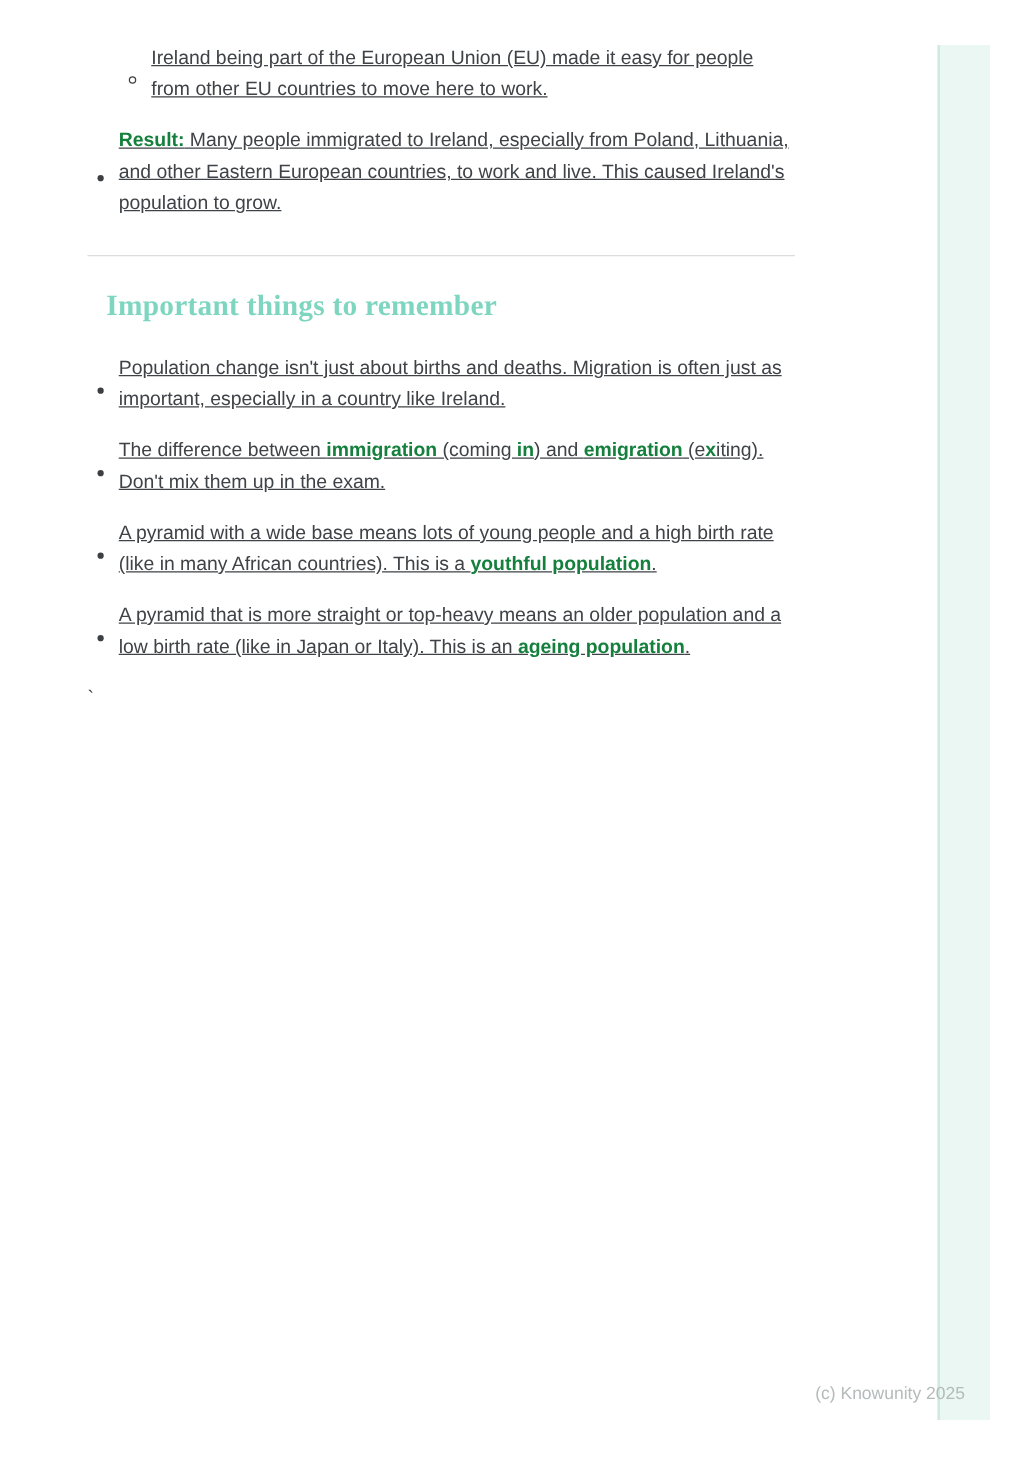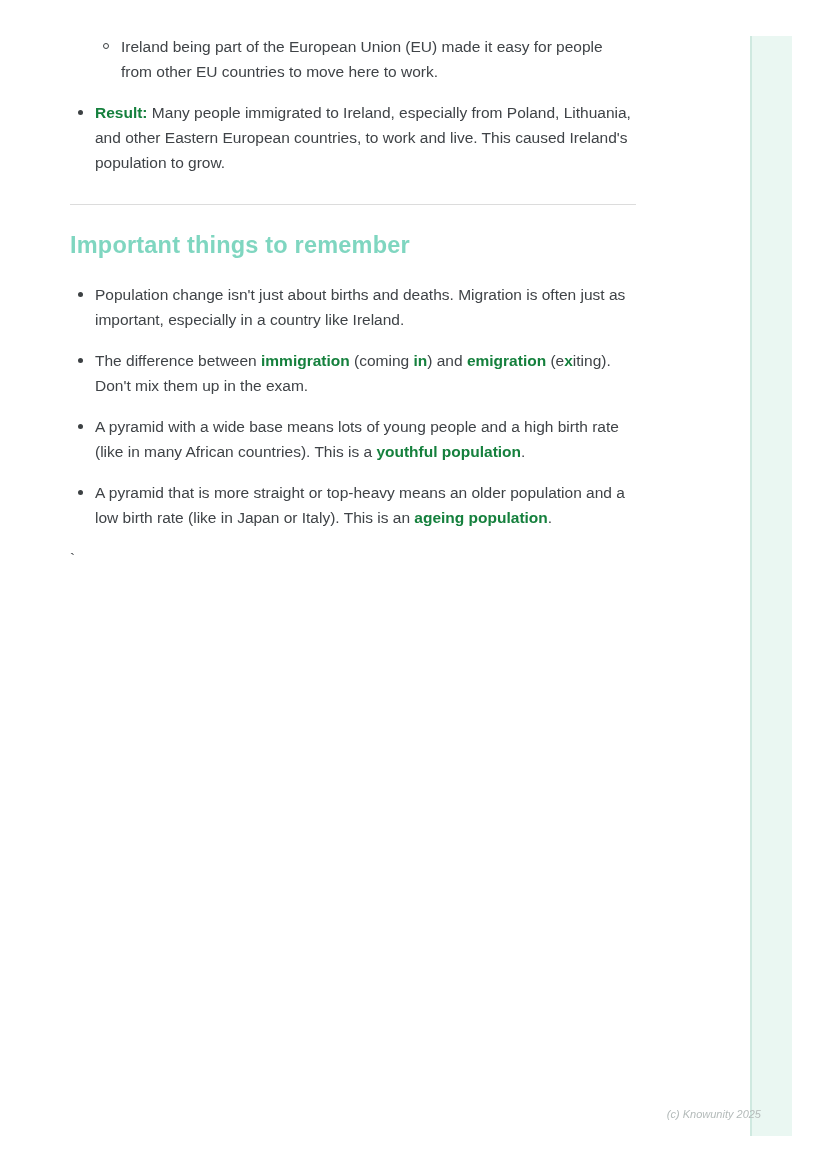--- a/index.html
+++ b/index.html
@@ -40,22 +40,23 @@
     z-index: 2;
   }
   .list {
     list-style: none;
     margin: 0;
     padding: 0 0 0 8px;
   }
   .list.sub-list { padding-left: 33px; }
   .li {
     display: flex;
-    align-items: flex-start;
+    align-items: center;
     margin: 0 0 16px 0;
+    text-decoration: underline;
   }
   .marker {
     flex: 0 0 auto;
     width: 5px;
     height: 5px;
     margin: 10px 12px 0 0;
     border-radius: 50%;
   }
   .marker.dot { background: #3c4043; }
   .marker.ring {
@@ -67,44 +68,44 @@
   }
   .li-text { margin: 0; }
   .b { font-weight: 700; color: #15803d; }
   .divider {
     border: none;
     border-top: 1px solid #dcdcdc;
     margin: 29px 0 0 0;
     width: 100%;
   }
   .section-heading {
-    margin: 26px 0 23px 0;
+    margin: 26px 0 23px 15px;
     font-size: 23.5px;
     line-height: 28px;
     font-weight: 700;
     color: #7fd6c0;
     letter-spacing: 0.2px;
+    font-family: Liberation Serif, serif;
   }
   .para {
     margin: 22px 0 25px 0;
   }
   .stray {
     margin: 14px 0 0 0;
     font-size: 15.5px;
     color: #3f4347;
   }
   .footer {
     position: absolute;
-    right: 67px;
+    right: 56px;
     bottom: 50px;
-    font-size: 11px;
+    font-size: 14px;
     line-height: 14px;
     color: #b4bbba;
     z-index: 3;
-    font-style: italic;
   }
 </style>
 </head>
 <body>
 
 <div class="page">
 
   <div class="edge-strip"></div>
 
   <main class="content">

